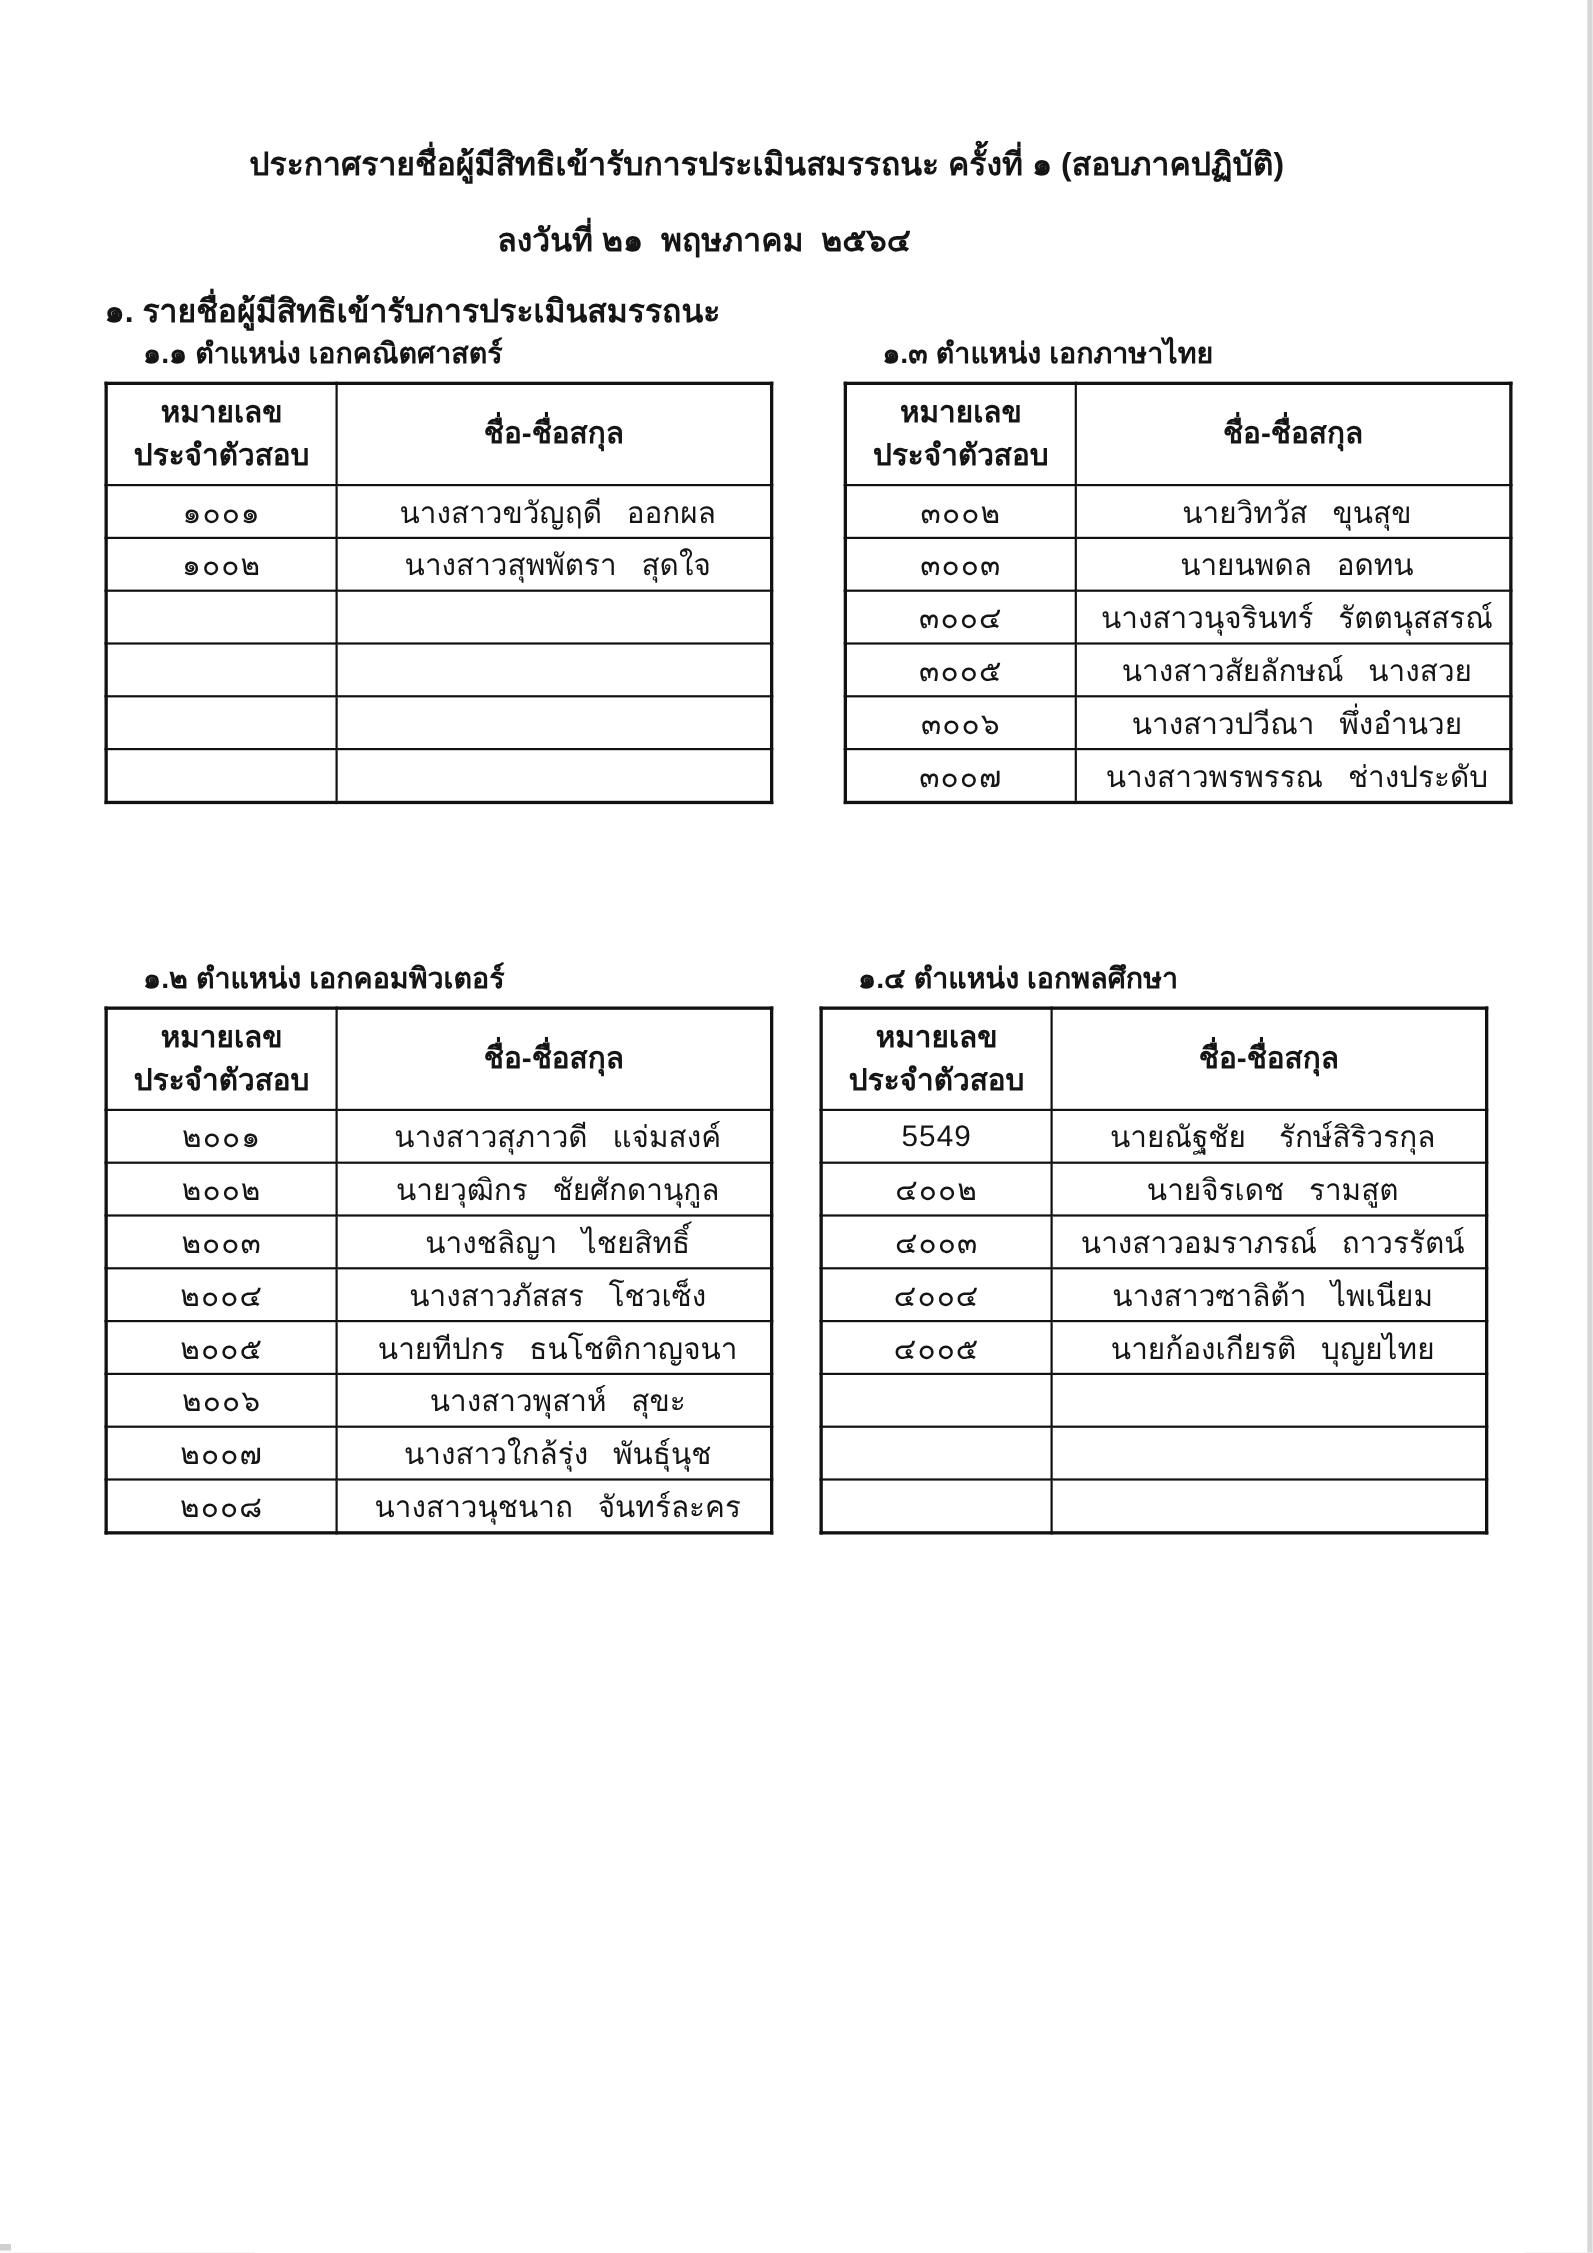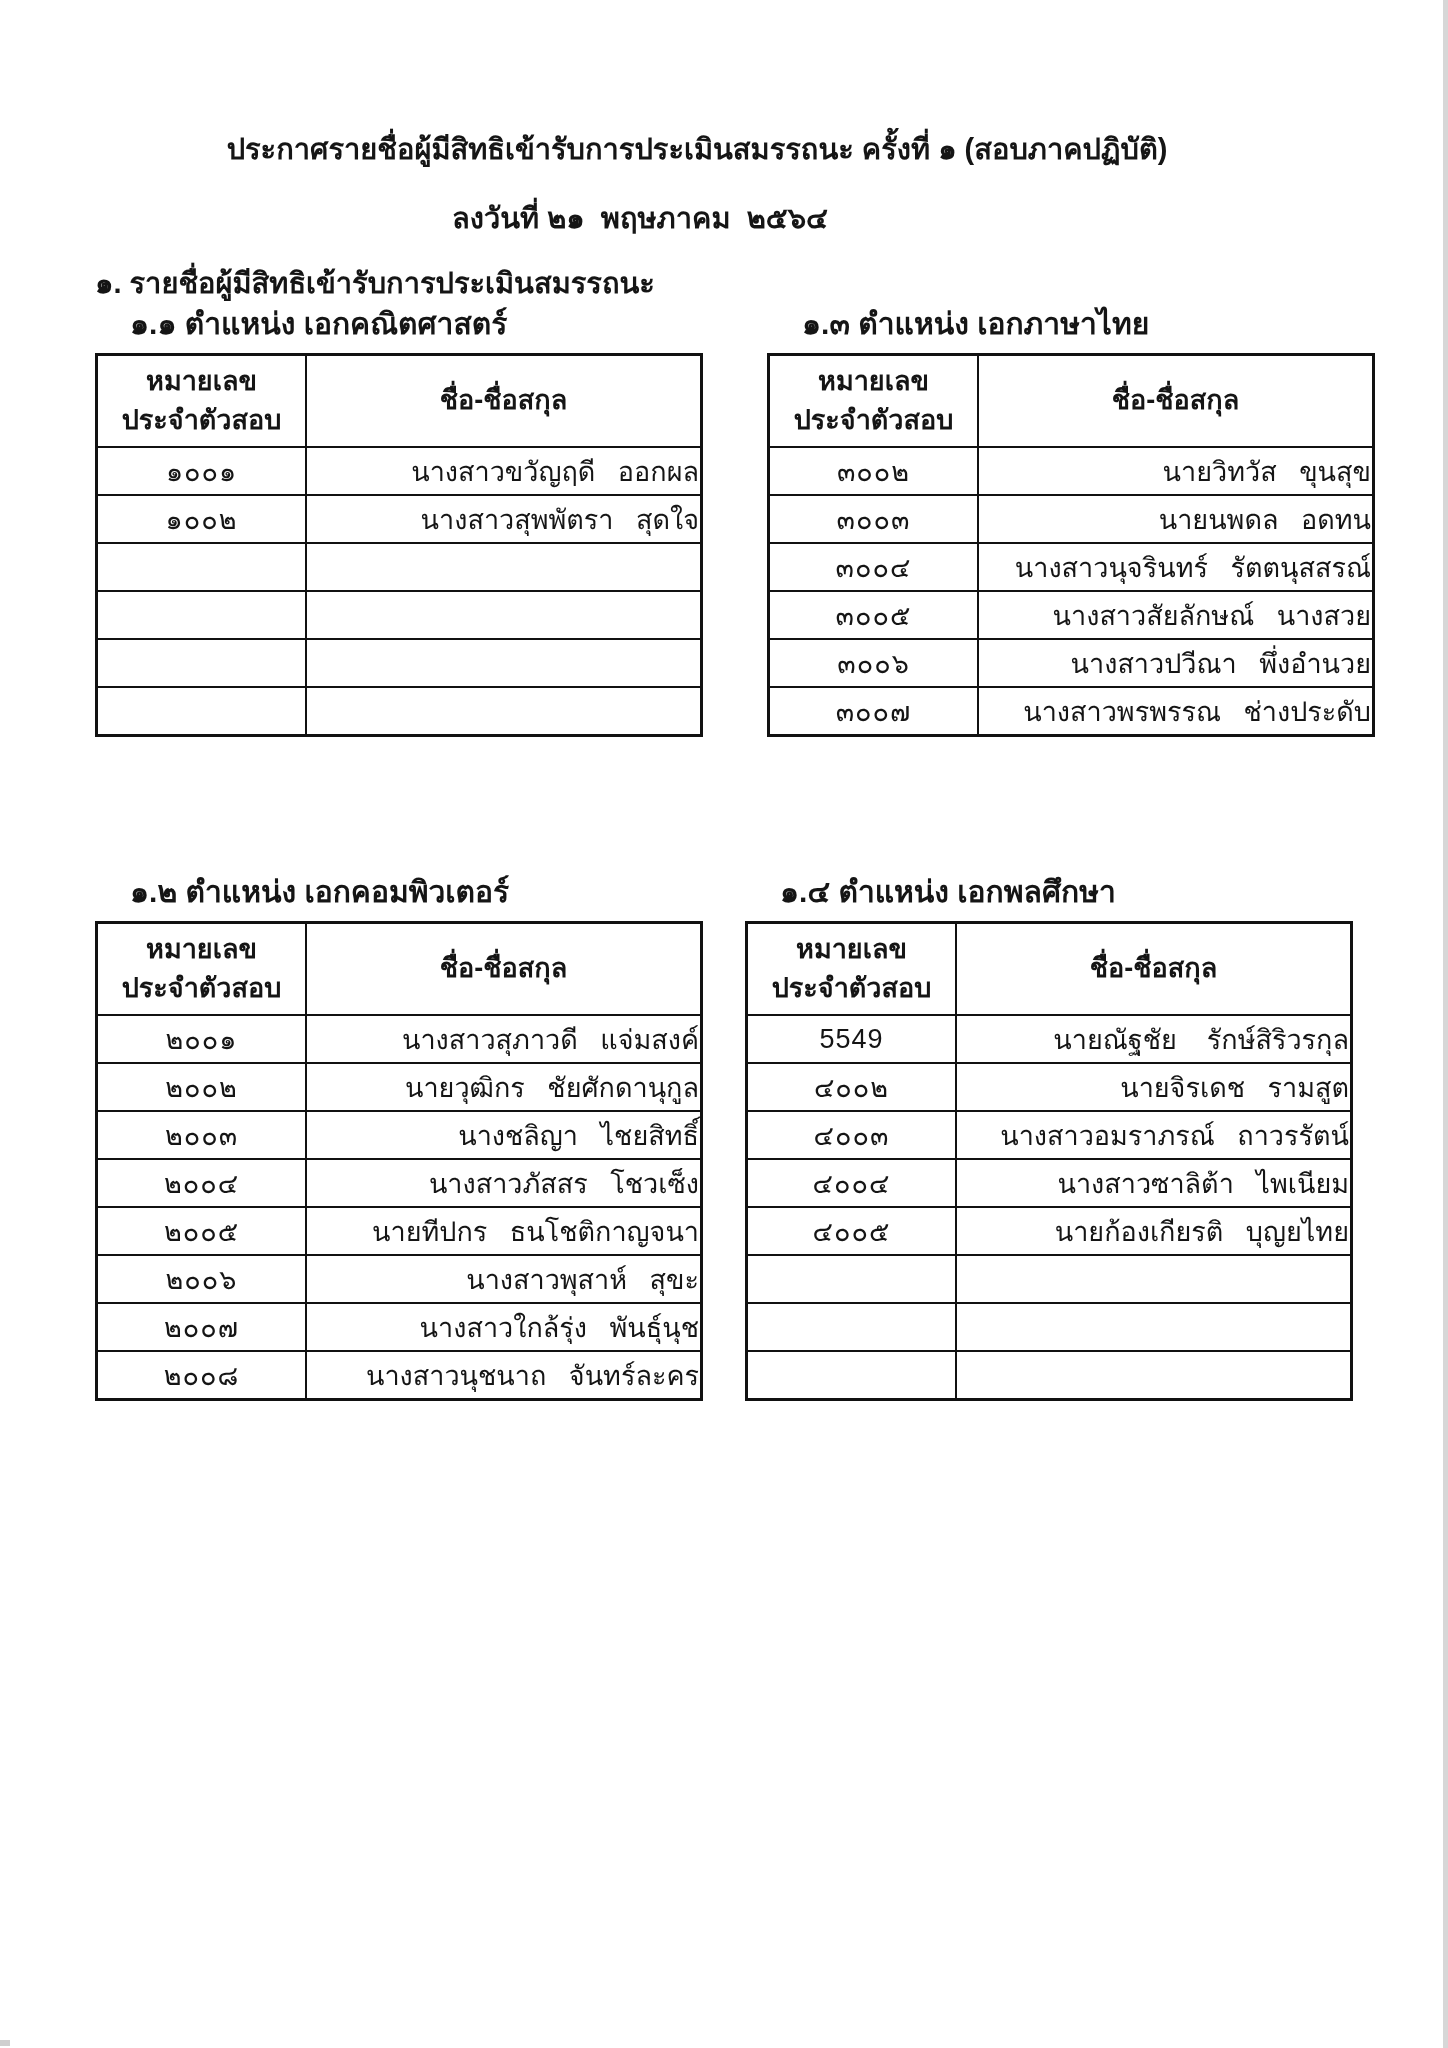--- a/index.html
+++ b/index.html
@@ -35,39 +35,39 @@
   .section-heading {
     position:absolute; top:260px; left:95px;
     font-size:29px; font-weight:bold; white-space:pre;
   }
   .table-block { position:absolute; width:608px; }
   .tb-11 { left:95px;  top:300px; }
   .tb-13 { left:767px; top:300px; }
   .tb-12 { left:95px;  top:868px; }
   .tb-14 { left:745px; top:868px; }
   .table-heading {
-    font-size:30px; font-weight:bold;
+    font-size:26px; font-weight:bold;
     padding-left:35px; margin-bottom:6px; white-space:pre;
   }
   table.candidates {
     border-collapse:collapse; width:100%;
     border:3px solid #111111;
     table-layout:fixed;
   }
   table.candidates th, table.candidates td {
     border:2px solid #111111;
     font-size:27px;
     vertical-align:middle;
     overflow:hidden;
   }
   th.col-id, td.col-id { width:205px; text-align:center; }
   th { font-weight:bold; font-size:28px; height:88px; line-height:1.45; }
   td { height:44px; }
   td.col-id { letter-spacing:1px; }
-  td.col-name { text-align:right; padding-left:8px; white-space:pre; }
+  td.col-name { text-align:center; padding-left:8px; white-space:pre; }
   th.col-name { text-align:center; }
 </style>
 </head>
 <body>
 
 <div class="page">
 
   <div class="title">ประกาศรายชื่อผู้มีสิทธิเข้ารับการประเมินสมรรถนะ ครั้งที่ ๑ (สอบภาคปฏิบัติ)</div>
   <div class="date-line">ลงวันที่ ๒๑  พฤษภาคม  ๒๕๖๔</div>
   <div class="section-heading">๑. รายชื่อผู้มีสิทธิเข้ารับการประเมินสมรรถนะ</div>

